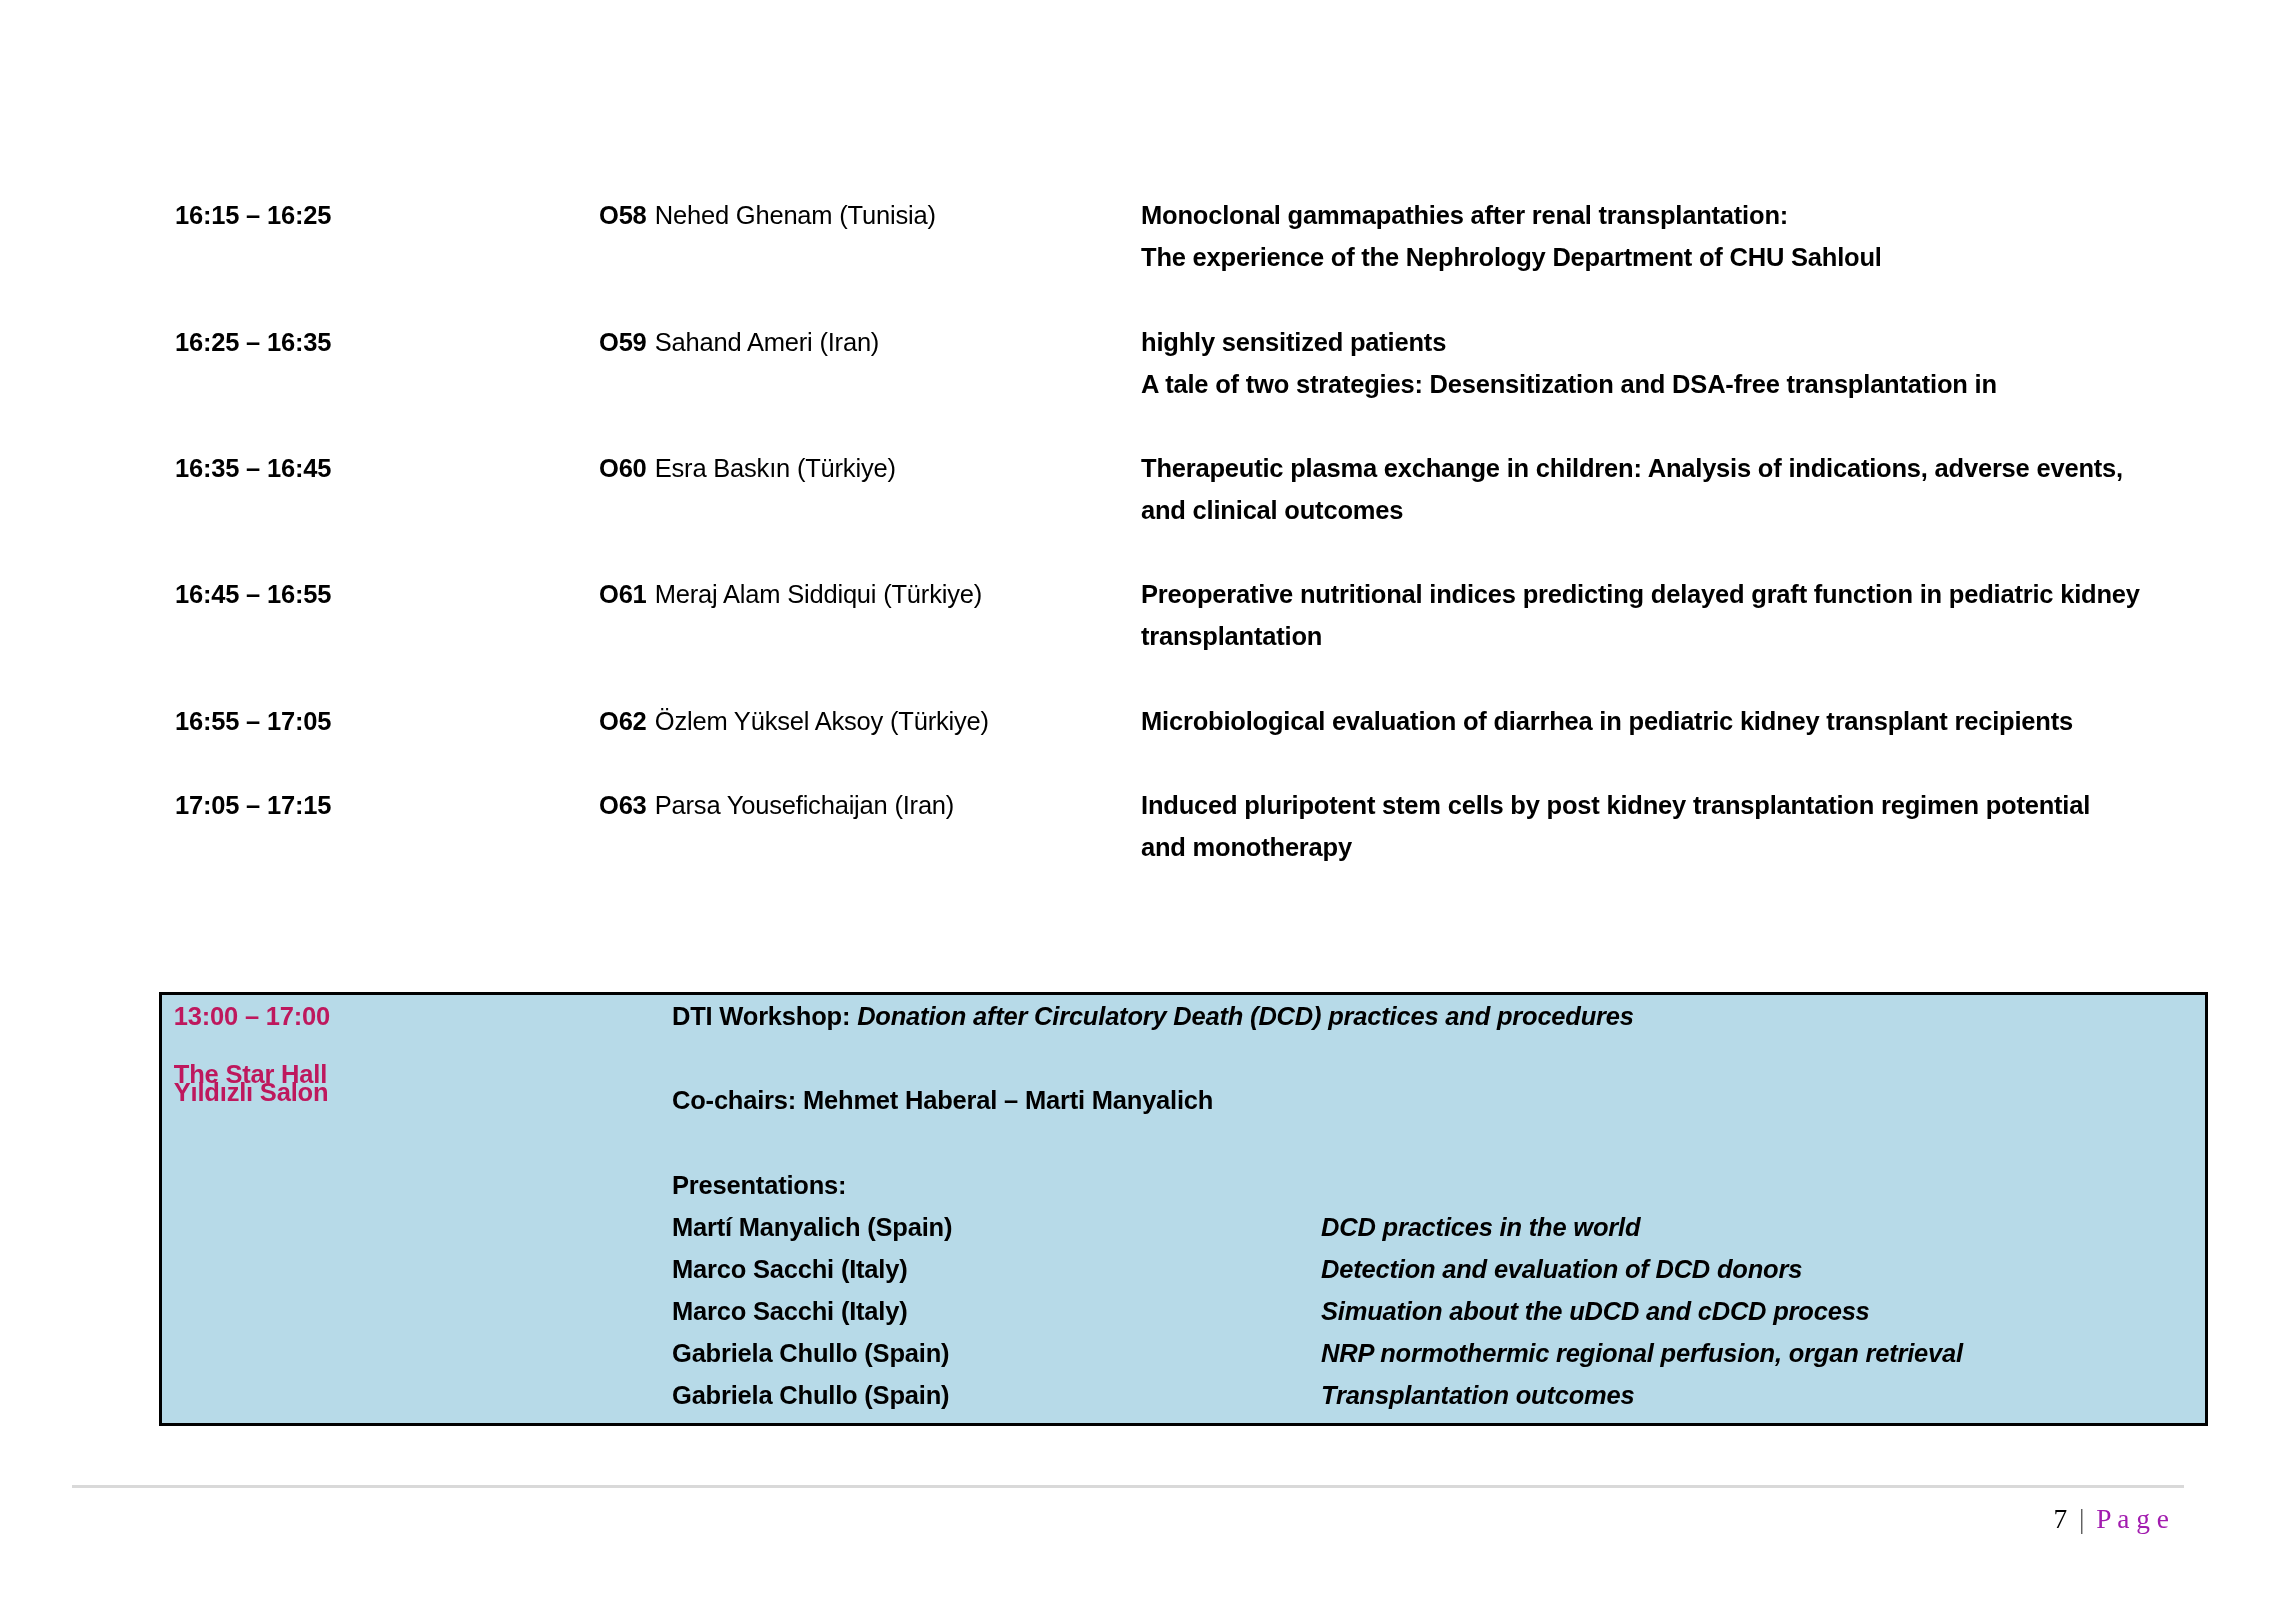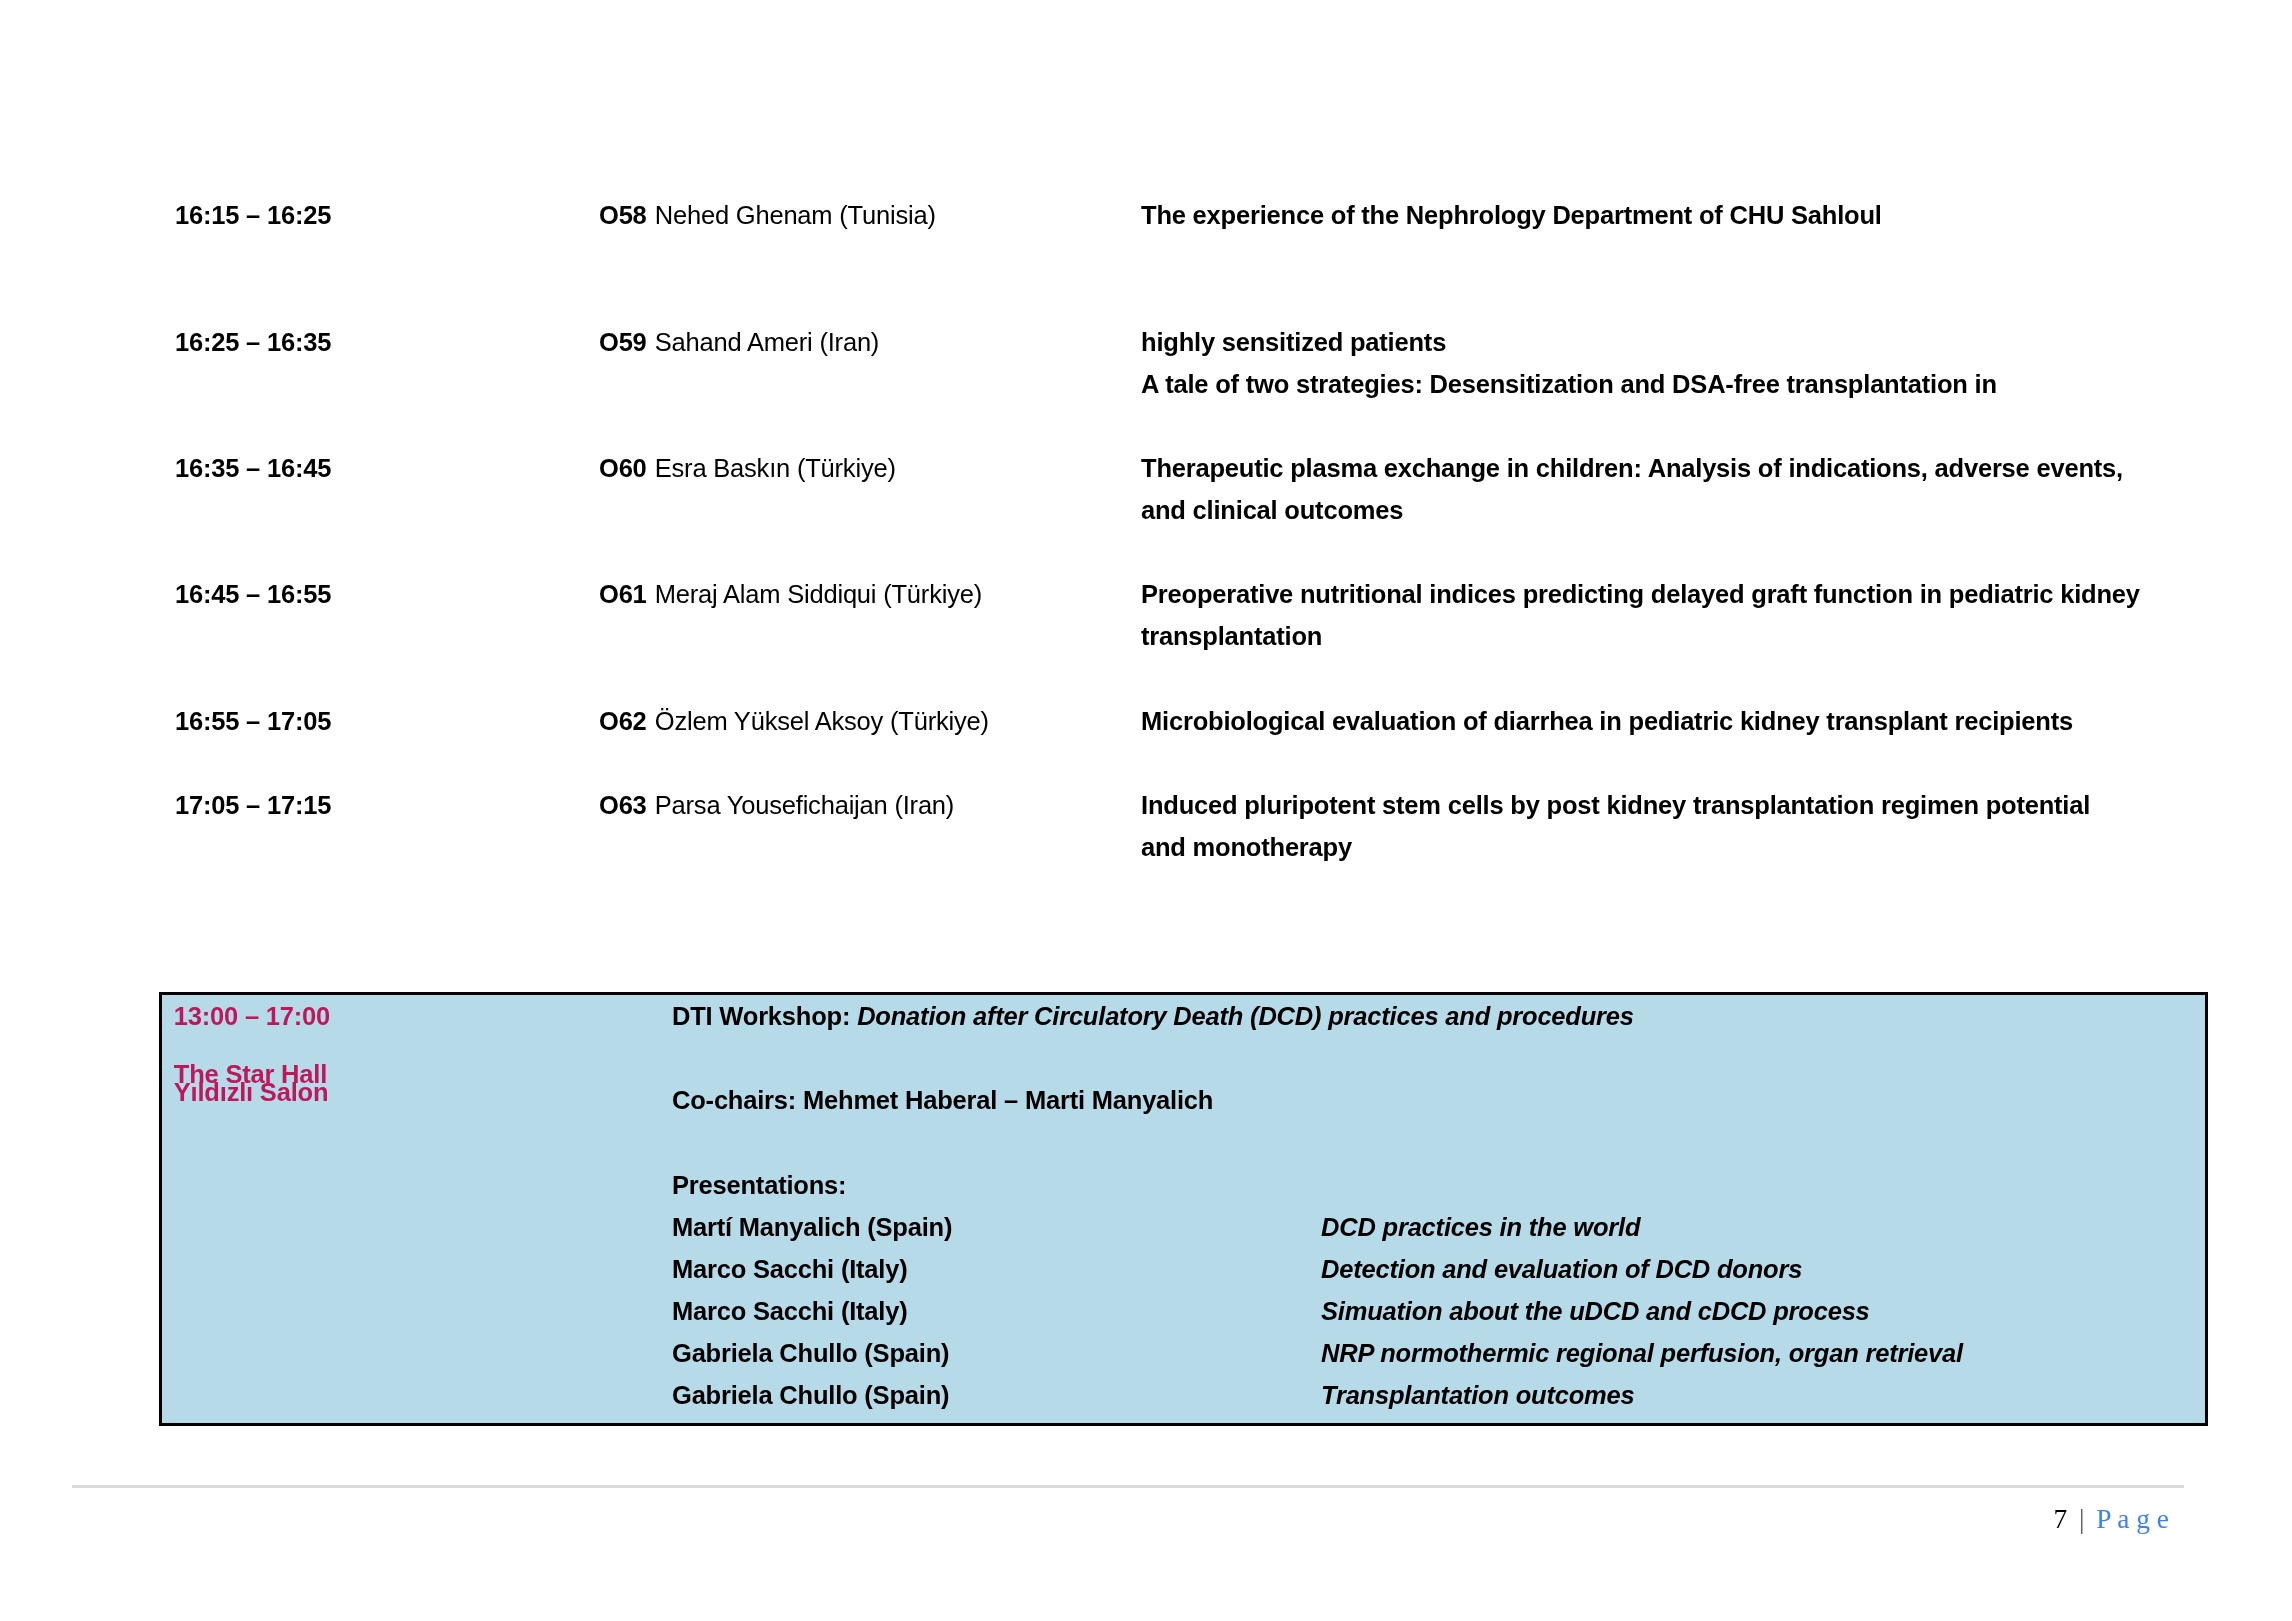--- a/index.html
+++ b/index.html
@@ -46,35 +46,36 @@
     width:2112px;height:2.9px;background:#d9d9d9;
   }
   .footer{
     position:absolute;left:1679px;top:1500px;width:490px;
     text-align:right;
     font-family:"Liberation Serif", serif;
     font-size:27.4px;line-height:39px;letter-spacing:0;
     color:#000000;white-space:nowrap;
   }
   .footer .sep{color:#595959;margin:0 11.8px;font-weight:normal;}
-  .footer .pword{color:#3b82f6;}
+  .footer .pword{color:#a21caf;}
 </style>
 </head>
 <body>
 
 <div class="page">
 
   <section>
 
     <div class="srow" style="top:194px">
       <div class="time">16:15 – 16:25</div>
       <div class="speaker">
         <span class="code">O58</span><span class="spname">Nehed Ghenam (Tunisia)</span>
       </div>
       <div class="title">
+        <div>Monoclonal gammapathies after renal transplantation:</div>
         <div>The experience of the Nephrology Department of CHU Sahloul</div>
       </div>
     </div>
 
     <div class="srow" style="top:321px">
       <div class="time">16:25 – 16:35</div>
       <div class="speaker">
         <span class="code">O59</span><span class="spname">Sahand Ameri (Iran)</span>
       </div>
       <div class="title">

